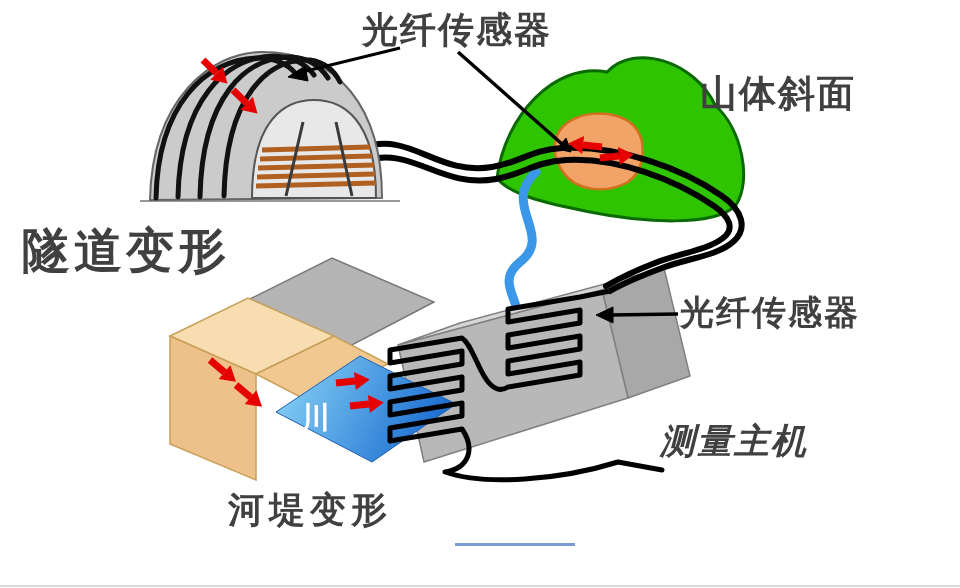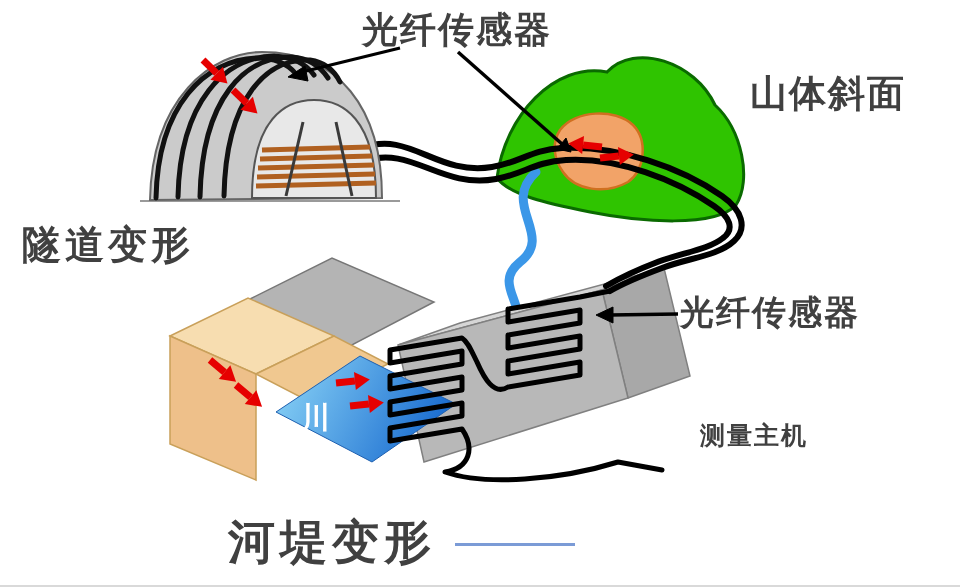--- a/index.html
+++ b/index.html
@@ -6,25 +6,25 @@
   #stage{
     position:relative;width:960px;height:588px;background:#ffffff;overflow:hidden;
     font-family:"Liberation Sans","DejaVu Sans",sans-serif;
   }
   #stage svg{position:absolute;left:0;top:0;}
   .lbl{
     position:absolute;font-weight:bold;color:#404040;white-space:nowrap;
     letter-spacing:2px;line-height:1.2;
   }
   .lbl-fiber-top{left:362px;top:8px;font-size:36px;}
-  .lbl-mountain{left:728px;top:72px;width:200px;font-size:37px;text-align:center;}
-  .lbl-tunnel{left:22px;top:222px;font-size:39px;letter-spacing:4px;}
+  .lbl-mountain{left:700px;top:72px;width:200px;font-size:37px;}
+  .lbl-tunnel{left:22px;top:222px;font-size:48px;letter-spacing:4px;}
   .lbl-fiber-right{left:680px;top:292px;font-size:34px;}
-  .lbl-host{left:700px;top:420px;font-size:25px;}
-  .lbl-river{left:228px;top:514px;font-size:47px;letter-spacing:5px;}
+  .lbl-host{left:660px;top:420px;font-size:35px;font-style:italic;}
+  .lbl-river{left:228px;top:488px;font-size:36px;letter-spacing:5px;}
   .underline{position:absolute;left:455px;top:543px;width:120px;height:3px;background:#7b9bd6;}
   .bottom-hairline{position:absolute;left:0;top:585px;width:960px;height:2px;background:#d9d9d9;}
 </style>
 </head>
 <body>
 
 <div id="stage">
 
   <svg width="960" height="588" viewBox="0 0 960 588">
     <defs>

